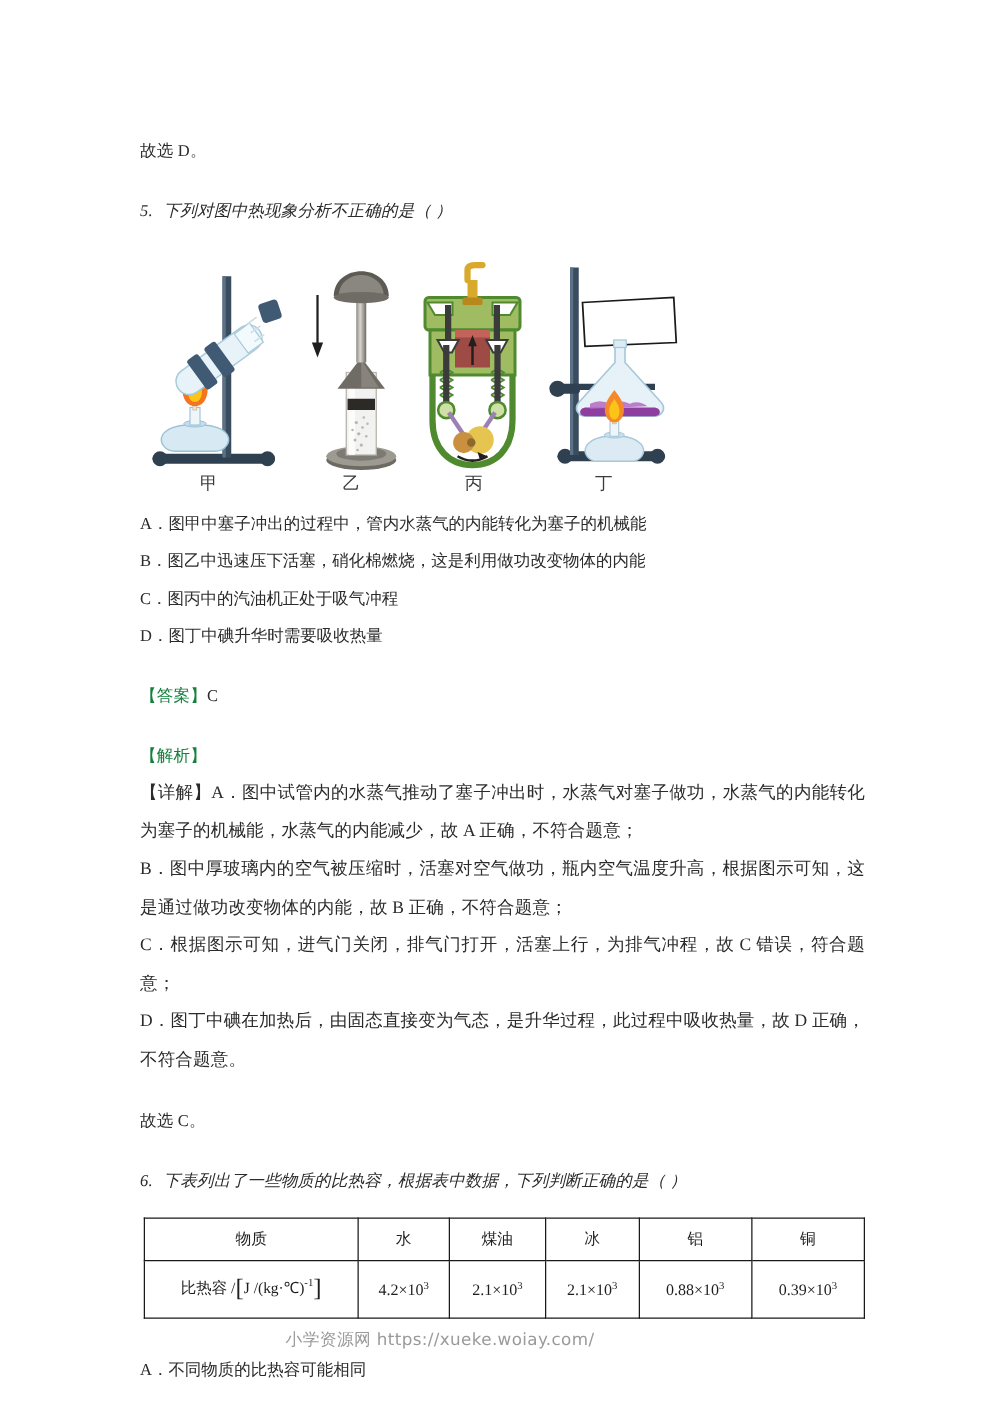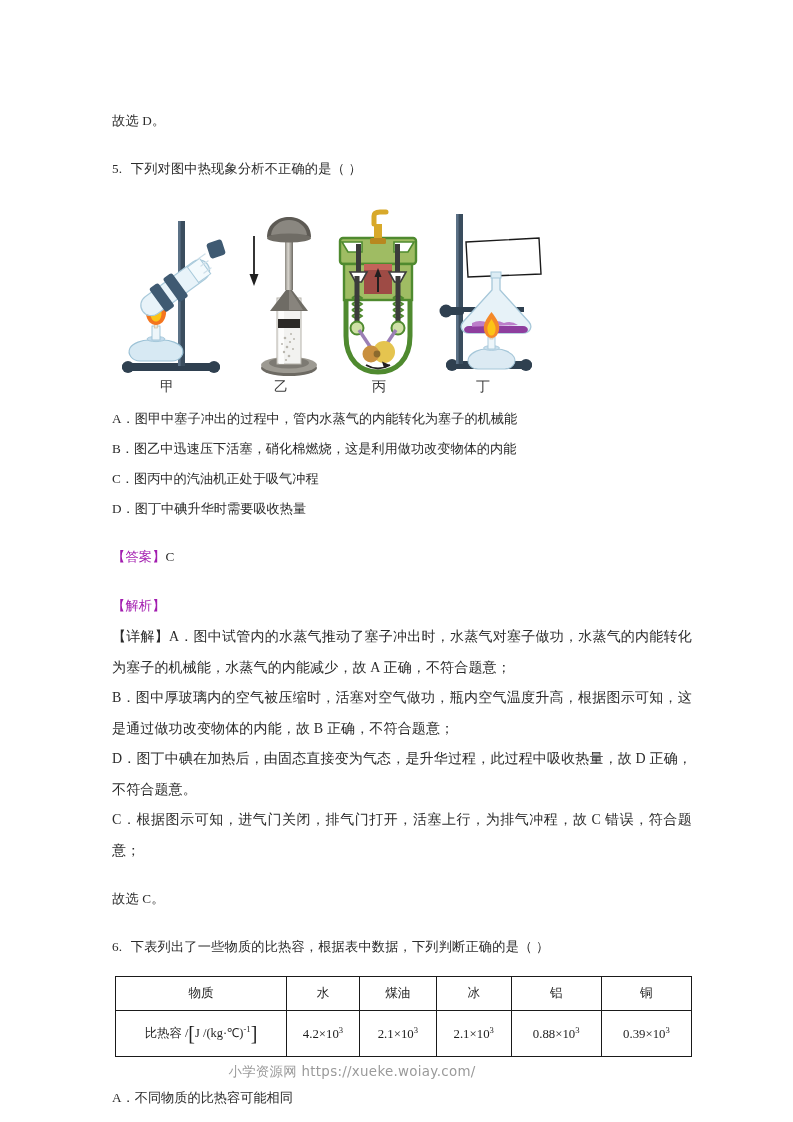--- a/index.html
+++ b/index.html
@@ -36,23 +36,23 @@
     margin-top: 18px;
   }
   .para {
     font-size: 14px;
     line-height: 30.5px;
     color: #2b2b2b;
     letter-spacing: 0.15px;
     text-align: justify;
     margin: 0;
   }
-  .q-line { margin-bottom: 2px; }
+  .q-line { margin-bottom: 2px; font-style: italic; }
   .opt { font-size: 13.2px; line-height: 30px; color: #2b2b2b; white-space: nowrap;}
-  .tag { color: #a21caf; font-family: Liberation Mono, monospace; }
+  .tag { color: #15803d; }
 
   
   .figures {
     position: relative;
     width: 430px;
     height: 190px;
     margin-left: 4px;
     margin-top: 4px;
   }
   .fig { position: absolute; bottom: 0; }
@@ -297,22 +297,22 @@
       <span class="tag">【答案】</span><span>C</span>
     </div>
     <div class="line">
       <span class="tag">【解析】</span>
     </div>
 
     <p class="para">
       <span>【详解】</span><span>A．图中试管内的水蒸气推动了塞子冲出时，水蒸气对塞子做功，水蒸气的内能转化为塞子的机械能，水蒸气的内能减少，故 A 正确，不符合题意；</span>
     </p>
     <p class="para">B．图中厚玻璃内的空气被压缩时，活塞对空气做功，瓶内空气温度升高，根据图示可知，这是通过做功改变物体的内能，故 B 正确，不符合题意；</p>
+    <p class="para">C．根据图示可知，进气门关闭，排气门打开，活塞上行，为排气冲程，故 C 错误，符合题意；</p>
     <p class="para">D．图丁中碘在加热后，由固态直接变为气态，是升华过程，此过程中吸收热量，故 D 正确，不符合题意。</p>
-    <p class="para">C．根据图示可知，进气门关闭，排气门打开，活塞上行，为排气冲程，故 C 错误，符合题意；</p>
 
     <div class="line">故选 C。</div>
 
     <div class="line q-line">
       <span>6.</span>
       <span style="display:inline-block;width:5px"></span><span>下表列出了一些物质的比热容，根据表中数据，下列判断正确的是（      ）</span>
     </div>
 
     <div class="tbl-wrap">
       <table class="spec">

